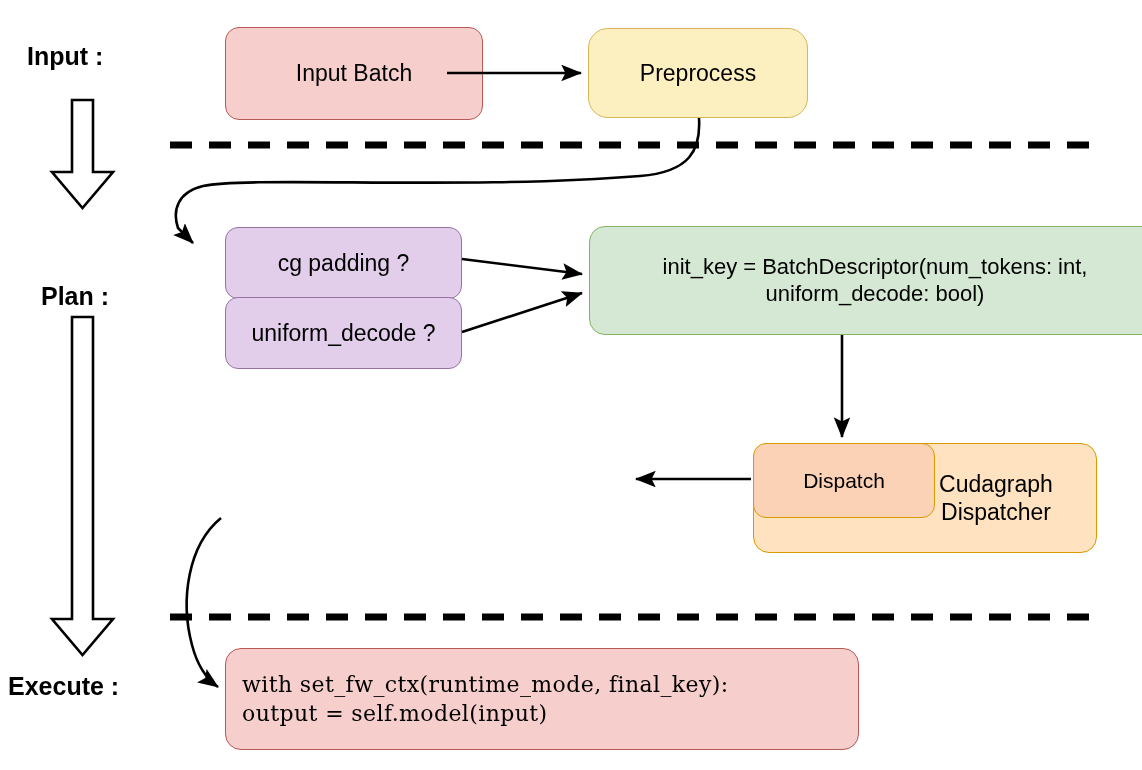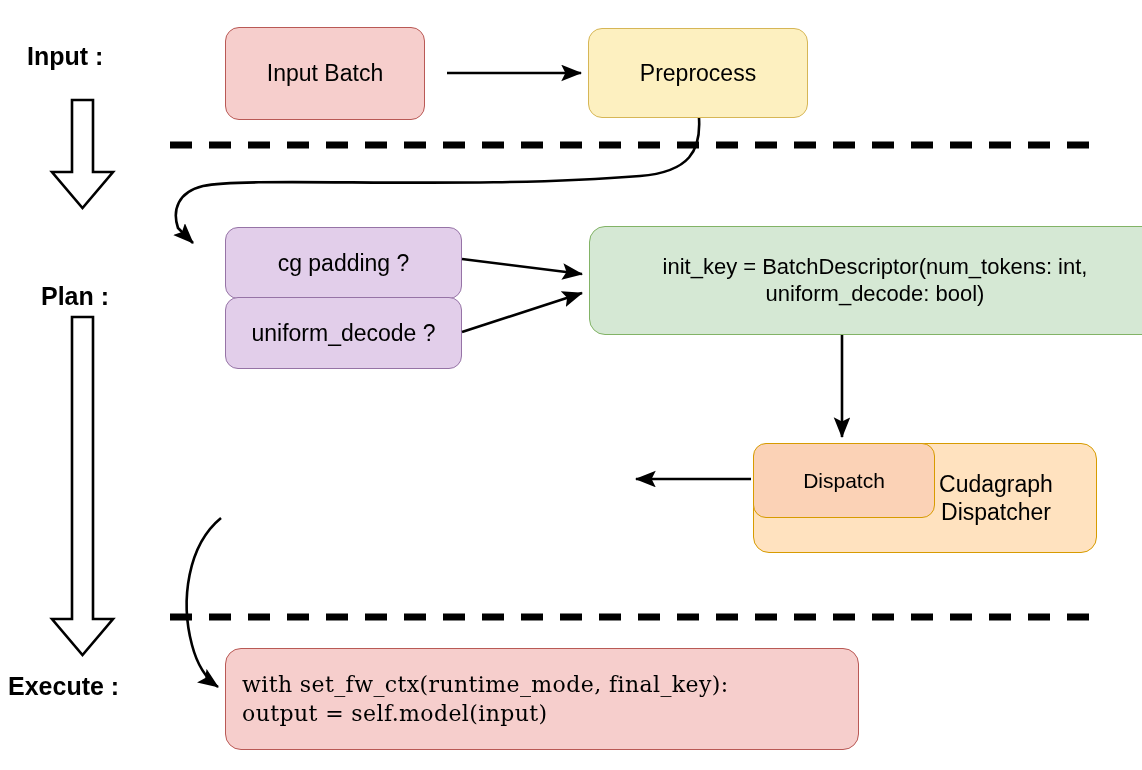--- a/index.html
+++ b/index.html
@@ -10,26 +10,26 @@
   svg.edges{pointer-events:none;}
 
   .stage-label{position:absolute;font-weight:bold;font-size:25px;
                letter-spacing:0px;white-space:nowrap;color:#000000;}
 
   .node{position:absolute;box-sizing:border-box;display:flex;
         align-items:center;justify-content:center;text-align:center;
         border-radius:12px;border:1.6px solid #888;}
   .node .txt{display:block;line-height:1.22;white-space:pre-line;}
 
-  .n-input   {left:225px;  top:27px;  width:200px; height:93px;
+  .n-input   {left:225px;  top:27px;  width:258px; height:93px;
               background:#f6cecc; border-color:#b95955; border-radius:14px;}
   .n-input .txt{font-size:23px;}
 
   .n-pre     {left:588px;  top:28px;  width:220px; height:90px;
-              background:#fdf0c0; border-color:#d6b656; border-radius:14px;}
+              background:#fdf0c0; border-color:#d6b656; border-radius:20px;}
   .n-pre .txt{font-size:23px;}
 
   .n-cg      {left:225px;  top:212px; width:237px; height:72px;
               background:#e2ceea; border-color:#9673a6; border-radius:13px;margin-top:15px;}
   .n-cg .txt{font-size:23px;}
 
   .n-uni     {left:225px;  top:297px; width:237px; height:72px;
               background:#e2ceea; border-color:#9673a6; border-radius:13px;}
   .n-uni .txt{font-size:23px;}
 

